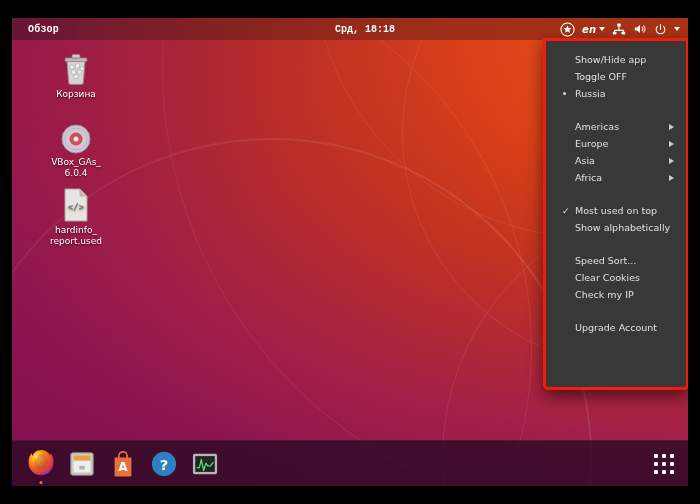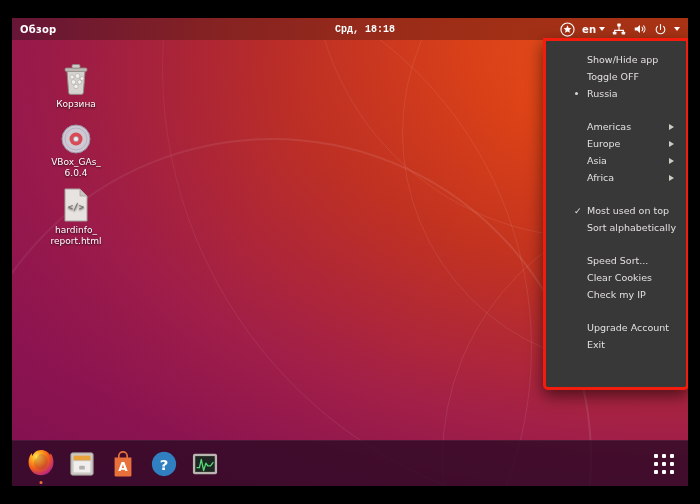--- a/index.html
+++ b/index.html
@@ -35,25 +35,25 @@
     position:absolute; left:0; top:0; width:100%; height:22px;
     background:linear-gradient(90deg,#7d1b44 0%,#a32a2a 30%,#c0381d 62%,#cf3f19 100%);
     color:#fff; font-size:10px; font-weight:bold;
     display:flex; align-items:center;
     z-index:40;
   }
   #panel::after{
     content:""; position:absolute; inset:0;
     background:rgba(0,0,0,0.18); pointer-events:none;
   }
-  #overview { position:relative; z-index:2; margin-left:8px; letter-spacing:.2px; }
+  #overview { position:relative; z-index:2; margin-left:16px; letter-spacing:.2px;font-family:Liberation Mono, monospace; }
   #clock { position:absolute; left:0; right:0; text-align:center; z-index:2; padding-left:30px;font-family:Liberation Mono, monospace; }
   #tray {
     position:absolute; right:8px; z-index:3; height:22px;
-    display:flex; align-items:center; gap:7px;
+    display:flex; align-items:center; gap:7px;font-style:italic;
   }
   .tray-ico { display:flex; align-items:center; justify-content:center; height:22px; }
   .lang { font-size:10px; font-weight:bold; display:flex; align-items:center; gap:3px; }
   .caret { width:0;height:0;border-left:3.5px solid transparent;border-right:3.5px solid transparent;border-top:4px solid #fff; }
 
   
   #vpnbtn {
     position:absolute; left:531px; top:0px; width:146px; height:23px;
     border:3px solid #f41c0c; border-bottom:none;
     border-radius:4px 4px 0 0;
@@ -82,21 +82,21 @@
     box-shadow:0 6px 16px rgba(0,0,0,.55);
     overflow:hidden;
   }
   #pointer {
     position:absolute; left:26px; top:-1px;
     width:0;height:0;
     border-left:8px solid transparent; border-right:8px solid transparent;
     border-bottom:8px solid #383838;
     z-index:3;
   }
-  #mlist { position:absolute; left:16px; top:10px; right:0; }
+  #mlist { position:absolute; left:4px; top:10px; right:0; }
   .mi {
     position:relative; height:17px; display:flex; align-items:center;
     color:#e2e0de; font-size:9.5px; padding-left:25px; padding-right:10px;
     white-space:nowrap;
   }
   .mi .mark { position:absolute; left:12px; font-size:9px; color:#e2e0de; }
   .mi .dot { position:absolute; left:13px; width:3px;height:3px;border-radius:50%;background:#d8d5d2; }
   .mi .sub {
     position:absolute; right:12px;
     width:0;height:0;
@@ -174,21 +174,21 @@
           <path d="M6.4 6.2a8 8 0 1011.2 0"></path>
         </svg>
       </div>
 
       <span class="caret"></span>
     </div>
   </div>
 
   <div id="vpnbtn"></div>
 
-  <div class="dicon" style="left:26px; top:42px;">
+  <div class="dicon" style="left:26px; top:32px;">
     <div class="glyph">
       <svg width="30" height="34" viewBox="0 0 30 34">
         <path d="M6 9h18l-1.6 21.5a2 2 0 01-2 1.9H9.6a2 2 0 01-2-1.9z" fill="#d6d2cf" stroke="#8d8884" stroke-width="1"></path>
         <rect x="4" y="6" width="22" height="3.4" rx="1.4" fill="#bfbab6" stroke="#8d8884" stroke-width=".8"></rect>
         <rect x="11" y="2.5" width="8" height="3.6" rx="1.4" fill="#cfcac6" stroke="#8d8884" stroke-width=".8"></rect>
         <g fill="#f2f0ee" stroke="#a9a4a0" stroke-width=".6">
           <circle cx="11" cy="15" r="2.1"></circle>
             <circle cx="16.5" cy="14" r="2.4"></circle>
             <circle cx="21" cy="16.5" r="2"></circle>
           <circle cx="12.5" cy="20" r="2.3"></circle>
@@ -215,21 +215,21 @@
 
   <div class="dicon" style="left:26px; top:168px;">
     <div class="glyph">
       <svg width="26" height="34" viewBox="0 0 26 34">
         <path d="M2 1h15l7 7v25H2z" fill="#e6e3e0" stroke="#a8a3a0" stroke-width="1"></path>
         <path d="M17 1l7 7h-7z" fill="#c8c4c1" stroke="#a8a3a0" stroke-width=".8"></path>
         <text x="13" y="22" font-family="DejaVu Sans Mono, monospace" font-size="9" fill="#6f6a67" text-anchor="middle">&lt;/&gt;</text>
       </svg>
     </div>
     <div>hardinfo_</div>
-    <div>report.html</div>
+    <div>report.used</div>
   </div>
 
   <div id="menu">
     <div id="menubox">
       <div id="pointer"></div>
       <div id="mlist">
 
         <div class="mi">
           <span>Show/Hide app</span>
         </div>
@@ -266,21 +266,21 @@
         </div>
 
         <div class="gap"></div>
 
         <div class="mi">
           <span class="mark">✓</span>
           <span>Most used on top</span>
         </div>
 
         <div class="mi">
-          <span>Sort alphabetically</span>
+          <span>Show alphabetically</span>
         </div>
 
         <div class="gap"></div>
 
         <div class="mi">
           <span>Speed Sort...</span>
         </div>
 
         <div class="mi">
           <span>Clear Cookies</span>
@@ -289,23 +289,20 @@
         <div class="mi">
           <span>Check my IP</span>
         </div>
 
         <div class="gap"></div>
 
         <div class="mi">
           <span>Upgrade Account</span>
         </div>
 
-        <div class="mi">
-          <span>Exit</span>
-        </div>
 
       </div>
     </div>
   </div>
 
   <div id="dock">
     <div id="dockicons">
 
       <div class="dk">
         <svg width="30" height="30" viewBox="0 0 32 32">

